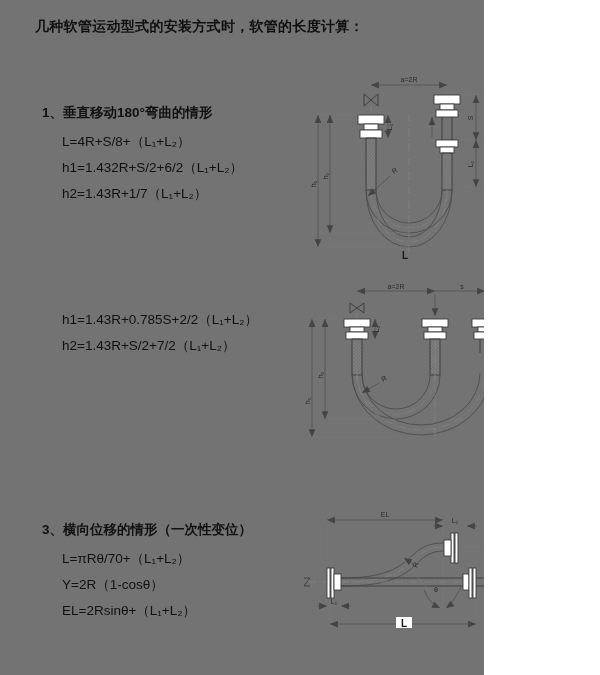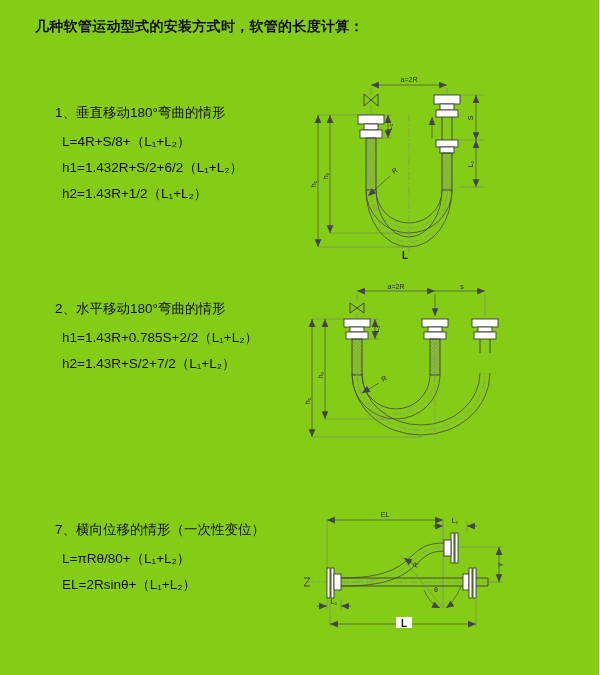--- a/index.html
+++ b/index.html
@@ -1,20 +1,20 @@
 <!DOCTYPE html>
 <html><head>
 <meta charset="utf-8">
 <style>
   html,body{margin:0;padding:0;background:#ffffff;}
-  .page{position:relative;width:599px;height:675px;background:#84cc16;overflow:hidden;
+  .page{position:relative;width:484px;height:675px;background:#737373;overflow:hidden;
         font-family:"Liberation Sans","DejaVu Sans",sans-serif;color:#111;}
   .title{position:absolute;left:35px;top:18px;font-size:14px;font-weight:bold;letter-spacing:0.3px;}
   .sec{position:absolute;left:42px;}
-  .sec-head{font-size:13.5px;font-weight:normal;white-space:nowrap;margin-left:13px;}
+  .sec-head{font-size:13.5px;font-weight:bold;white-space:nowrap;}
   .formulas{margin-top:7px;padding-left:20px;}
   .formula{font-size:13.5px;line-height:26px;white-space:nowrap;}
   .sec1{top:104px;}
   .sec2{top:300px;}
   .sec3{top:521px;}
   .diag{position:absolute;}
   .d1{left:310px;top:72px;}
   .d2{left:305px;top:283px;}
   .d3{left:300px;top:508px;}
   svg .part{fill:none;stroke:#3a3a3a;stroke-width:0.9;}
@@ -31,36 +31,36 @@
 
 <div class="page">
 
   <div class="title">几种软管运动型式的安装方式时，软管的长度计算：</div>
 
   <section class="sec sec1">
     <div class="sec-head">1、垂直移动180°弯曲的情形</div>
     <div class="formulas">
       <div class="formula">L=4R+S/8+（L₁+L₂）</div>
       <div class="formula">h1=1.432R+S/2+6/2（L₁+L₂）</div>
-      <div class="formula">h2=1.43R+1/2（L₁+L₂）</div>
+      <div class="formula">h2=1.43R+1/7（L₁+L₂）</div>
     </div>
   </section>
 
   <section class="sec sec2">
-    <div class="sec-head">2、水平移动180°弯曲的情形</div>
     <div class="formulas">
       <div class="formula">h1=1.43R+0.785S+2/2（L₁+L₂）</div>
       <div class="formula">h2=1.43R+S/2+7/2（L₁+L₂）</div>
     </div>
   </section>
 
   <section class="sec sec3">
-    <div class="sec-head">7、横向位移的情形（一次性变位）</div>
+    <div class="sec-head">3、横向位移的情形（一次性变位）</div>
     <div class="formulas">
-      <div class="formula">L=πRθ/80+（L₁+L₂）</div>
+      <div class="formula">L=πRθ/70+（L₁+L₂）</div>
+      <div class="formula">Y=2R（1-cosθ）</div>
       <div class="formula">EL=2Rsinθ+（L₁+L₂）</div>
     </div>
   </section>
 
   <svg class="diag d1" width="280" height="190" viewBox="0 0 280 190">
     <defs>
       <marker id="a1" viewBox="0 0 8 8" markerWidth="9" markerHeight="9" refX="7.5" refY="4" orient="auto-start-reverse" markerUnits="userSpaceOnUse">
         <path d="M0.5,1 L7.5,4 L0.5,7 Z" fill="#444"></path>
       </marker>
       <pattern id="br1" width="3.5" height="3.5" patternUnits="userSpaceOnUse">

